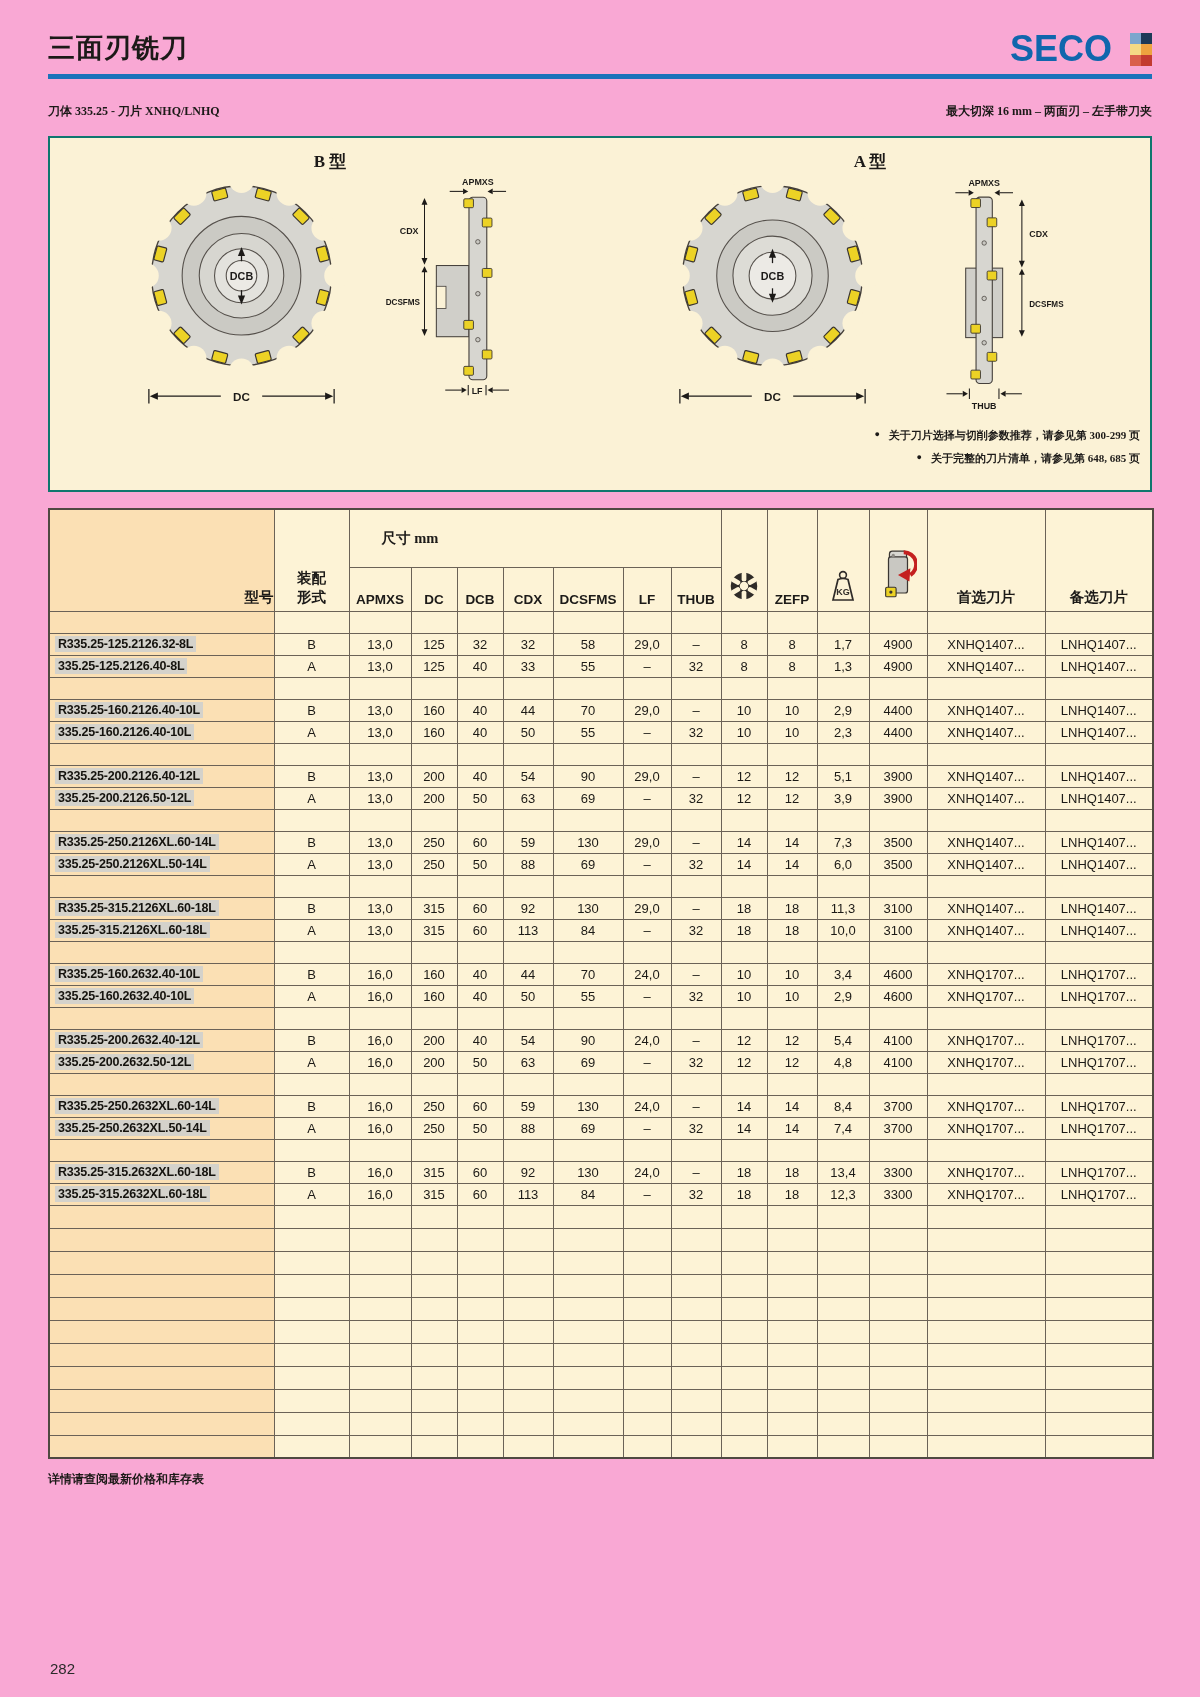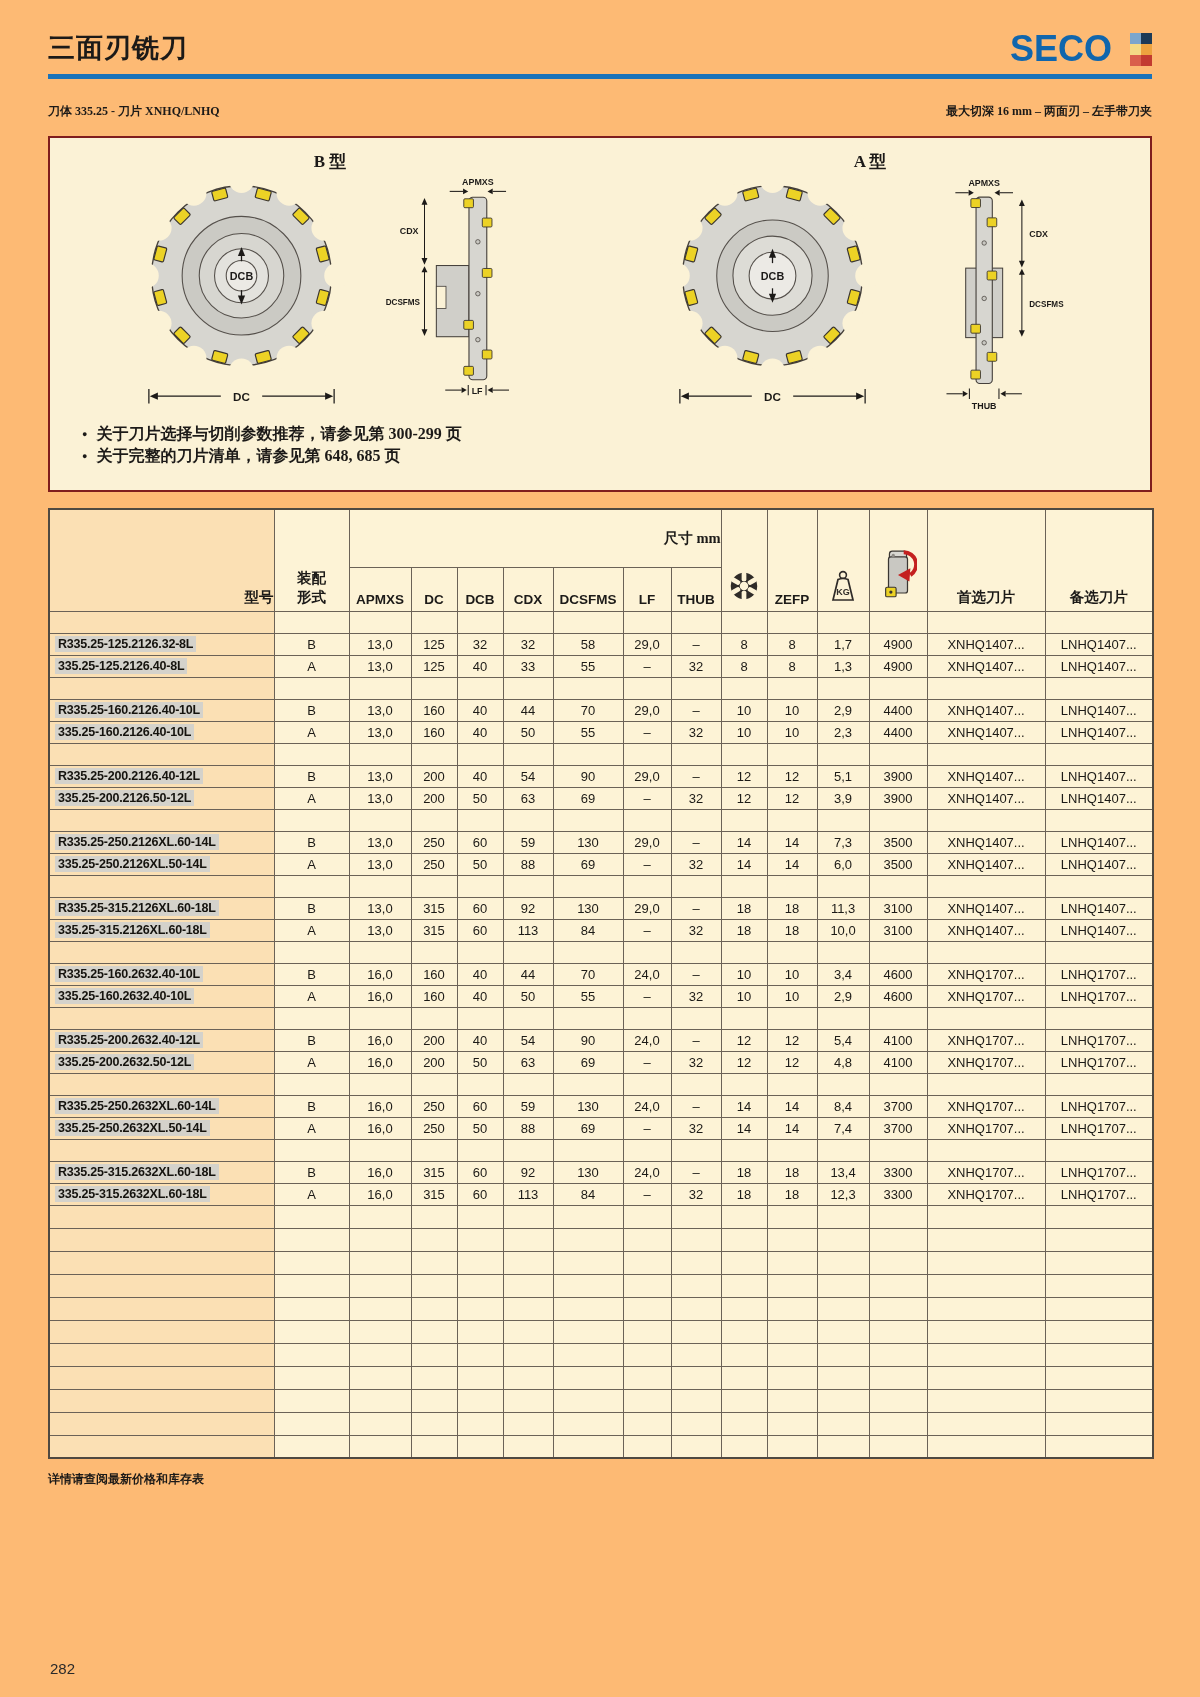--- a/index.html
+++ b/index.html
@@ -1,57 +1,57 @@
 <!DOCTYPE html>
 <html><head>
 <meta charset="utf-8">
 <style>
   * { margin:0; padding:0; box-sizing:border-box; }
   body { background:#ffffff; font-family:"Liberation Sans", sans-serif; }
-  .page { position:relative; width:1200px; height:1697px; background:#fdba74; overflow:hidden; }
+  .page { position:relative; width:1200px; height:1697px; background:#f9a8d4; overflow:hidden; }
   .content { margin:0 48px; width:1104px; }
 
   
   .hdr { display:flex; justify-content:space-between; align-items:flex-end; padding-top:30px; }
   .title { font-family:"Liberation Serif", serif; font-weight:700; font-size:27px; color:#1c1a18; letter-spacing:1px; }
   .logo { display:flex; align-items:center; gap:18px;margin-left:10px; }
   .logo-text { color:#1066ad; font-weight:800; font-size:36px; letter-spacing:0px; line-height:0.8; font-family:"Liberation Sans", sans-serif; }
   .logo-squares { display:grid; grid-template-columns:repeat(2,11px); grid-auto-rows:11px; }
   .blue-rule { height:5px; background:#1a73ba; margin-top:8px; }
 
   
   .subhdr { display:flex; justify-content:space-between; margin-top:24px;
             font-family:"Liberation Serif", serif; font-weight:700; font-size:12px; color:#1c1a18; }
 
   
-  .panel { margin-top:16px; border:2px solid #7f1d1d; background:#fbf2d6; height:356px; padding:8px 10px 6px; }
+  .panel { margin-top:16px; border:2px solid #0f766e; background:#fbf2d6; height:356px; padding:8px 10px 6px; }
   .views-row { display:flex; }
   .half { flex:1; display:flex; flex-direction:column; align-items:center; }
   .type-label { font-family:"Liberation Serif", serif; font-weight:700; font-size:17px; color:#1c1a18; margin:4px 0 2px; }
   .views { display:flex; gap:26px; align-items:flex-start; }
   .dim { font:700 12px "Liberation Sans", sans-serif; fill:#1c1a18; }
   .dim-lg { font:700 13px "Liberation Sans", sans-serif; fill:#1c1a18; }
   .dline { stroke:#1c1a18; stroke-width:1.4; }
   .dtri { fill:#1c1a18; }
   .notes { list-style:none; margin:10px 0 0 22px; }
-  .notes li { font-family:"Liberation Serif", serif; font-weight:700; font-size:16px; color:#1c1a18; line-height:22px; }
+  .notes li { font-family:"Liberation Serif", serif; font-weight:700; font-size:11px; color:#1c1a18; line-height:22px;text-align:right; }
   .notes li::before { content:"●"; font-size:9px; vertical-align:2px; margin-right:9px; }
 
   
   table { border-collapse:collapse; table-layout:fixed; width:1104px; margin-top:16px;
           border:2px solid #4f4941; }
   th, td { border:1px solid #6b6257; background:#fdf3d6; overflow:hidden; white-space:nowrap; }
   th { font-weight:700; color:#1c1a18; vertical-align:bottom; padding-bottom:4px;text-align:center; }
   .th-cn { font-family:"Liberation Serif", serif; font-size:14.5px; }
   .th-dim { font-family:"Liberation Sans", sans-serif; font-size:13.5px; text-align:center; }
   .th-model { text-align:right; padding-left:8px; }
   .c-first, .th-first { background:#fbe0b4 !important; }
   .h1 { height:58px; }
   .h2 { height:44px; }
-  .th-group { vertical-align:middle; text-align:right; padding-bottom:0; }
+  .th-group { vertical-align:middle; text-align:left; padding-bottom:0;padding-left:32px; }
   .data-row td { height:22px; font-size:13px; color:#1c1a16; text-align:center; }
   .data-row .cell-model { text-align:left; padding-left:5px; }
   .model-hl { background:#d4d2cb; padding:0 3px; font-weight:700; font-size:12.5px; color:#15130e; display:inline-block; line-height:16px; letter-spacing:-0.2px; }
   .cell-insert { font-size:12.5px; }
   .spacer-row td { height:22px; }
   .spacer-row.tall td { height:23px; }
   .icon-cell { text-align:center; vertical-align:bottom; }
 
   .footer-note { margin-top:12px; font-family:"Liberation Serif", serif; font-weight:700; font-size:12px; color:#1c1a18; }
   .page-number { position:absolute; left:50px; bottom:20px; font-size:15px; color:#2a2a2a; }

